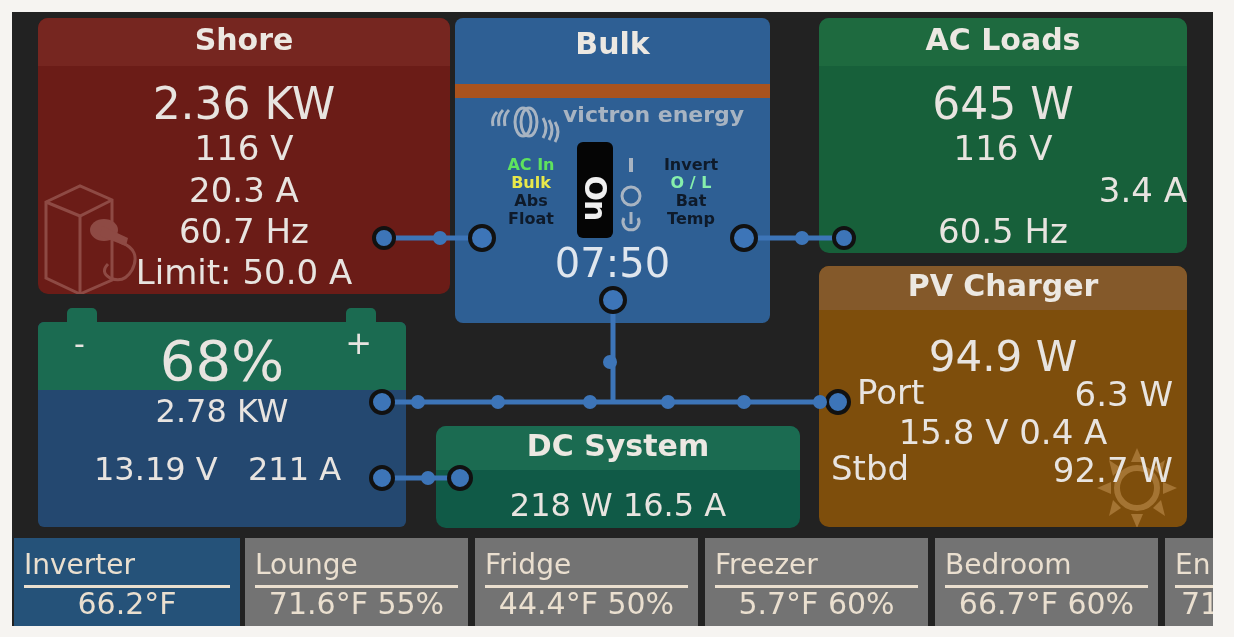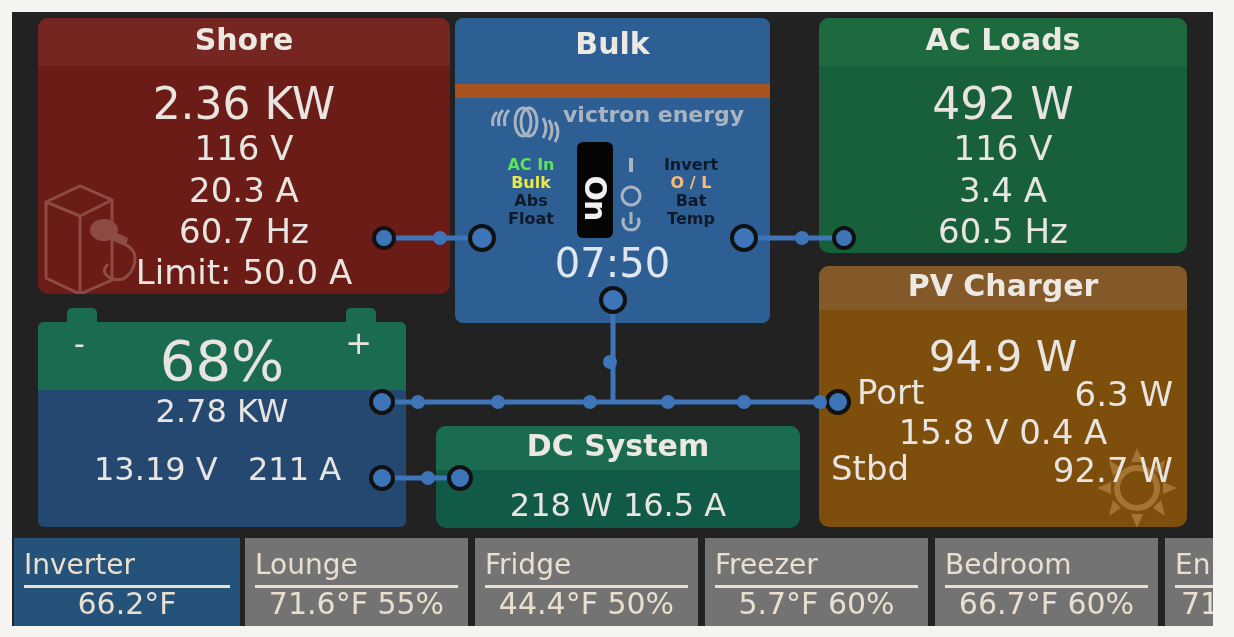--- a/index.html
+++ b/index.html
@@ -85,32 +85,32 @@
     </div>
     <svg style="position:absolute;left:164px;top:140px;" width="24" height="76" viewBox="0 0 24 76">
       <rect x="10" y="0" width="4" height="14" fill="#a8b4c2"></rect>
       <circle cx="12" cy="38" r="9" fill="none" stroke="#a8b4c2" stroke-width="3"></circle>
       <g fill="none" stroke="#a8b4c2" stroke-width="3">
           <path d="M5 60 A8 8 0 1 0 19 60"></path>
           <path d="M12 54 L12 66"></path>
         </g>
     </svg>
     <div class="ind" style="left:196px;top:138px;width:80px;color:#0e1a2a;">Invert</div>
-    <div class="ind" style="left:196px;top:156px;width:80px;color:#fdba74;">O / L</div>
+    <div class="ind" style="left:196px;top:156px;width:80px;color:#86efac;">O / L</div>
     <div class="ind" style="left:196px;top:174px;width:80px;color:#0e1a2a;">Bat</div>
     <div class="ind" style="left:196px;top:192px;width:80px;color:#0e1a2a;">Temp</div>
     <div class="line" style="top:222px;font-size:40px;color:#dfe6ee;">07:50</div>
   </div>
 
   <div class="box" id="acloads">
     <div class="hdrbg"></div>
     <div class="hdr" style="top:4px;">AC Loads</div>
-    <div class="line" style="top:60px;font-size:44px;">492 W</div>
+    <div class="line" style="top:60px;font-size:44px;">645 W</div>
     <div class="line" style="top:110px;font-size:34px;">116 V</div>
-    <div class="line" style="top:152px;font-size:34px;">3.4 A</div>
+    <div class="line" style="top:152px;font-size:34px;text-align:right;">3.4 A</div>
     <div class="line" style="top:193px;font-size:34px;">60.5 Hz</div>
   </div>
 
   <div class="box" id="pv">
     <div class="hdrbg"></div>
     <svg style="position:absolute;left:272px;top:180px;" width="92" height="86" viewBox="0 0 92 86">
       <g fill="#a47433">
         <circle cx="46" cy="42" r="20" fill="none" stroke="#a47433" stroke-width="6"></circle>
         <polygon points="46,2 52,16 40,16"></polygon>
           <polygon points="46,82 52,68 40,68"></polygon>

